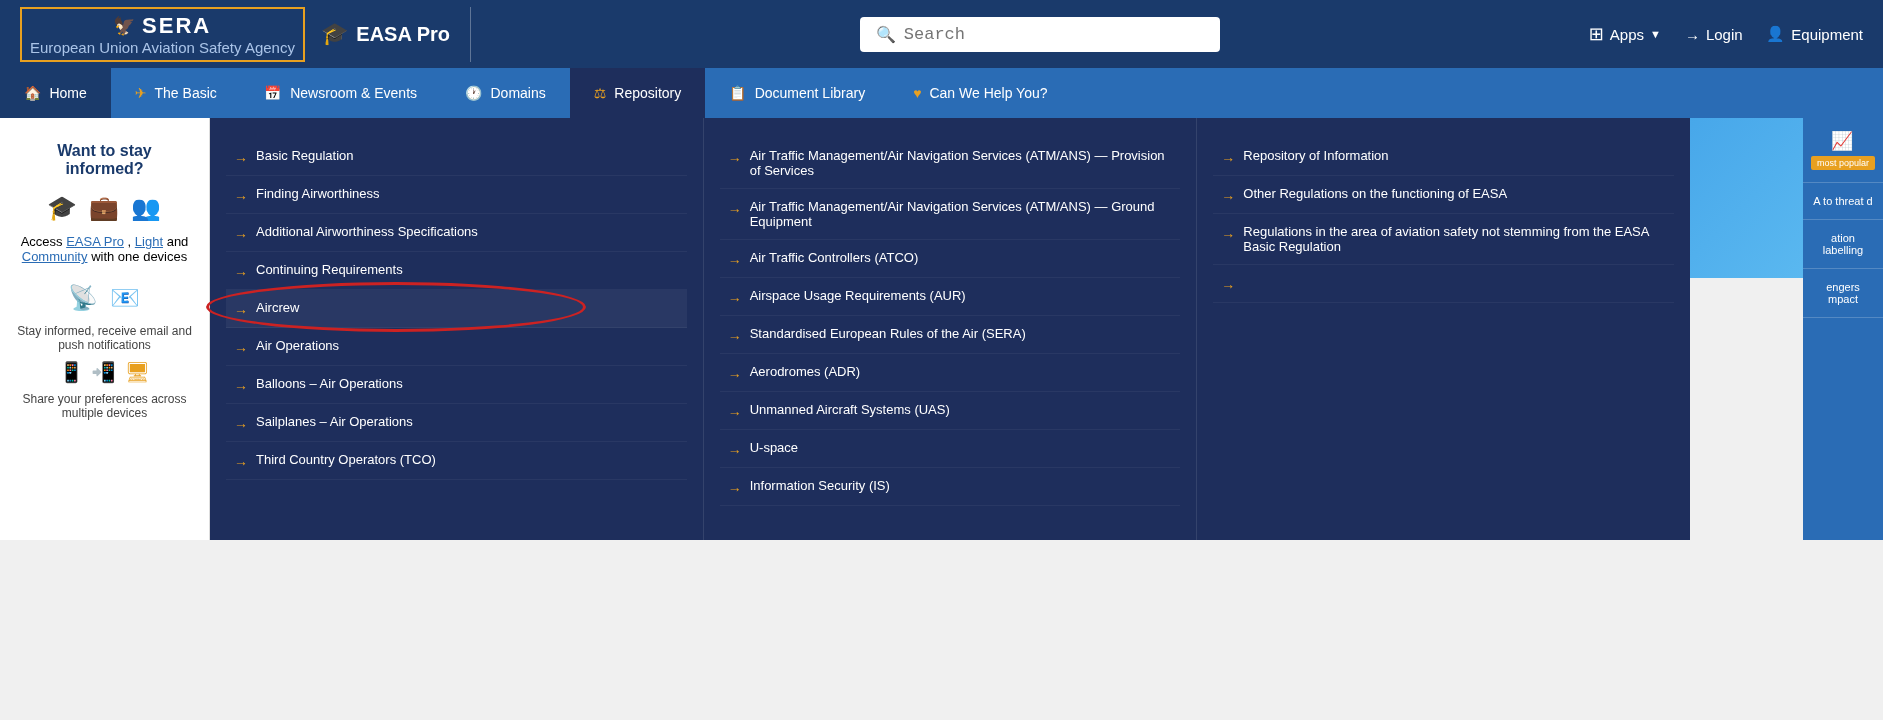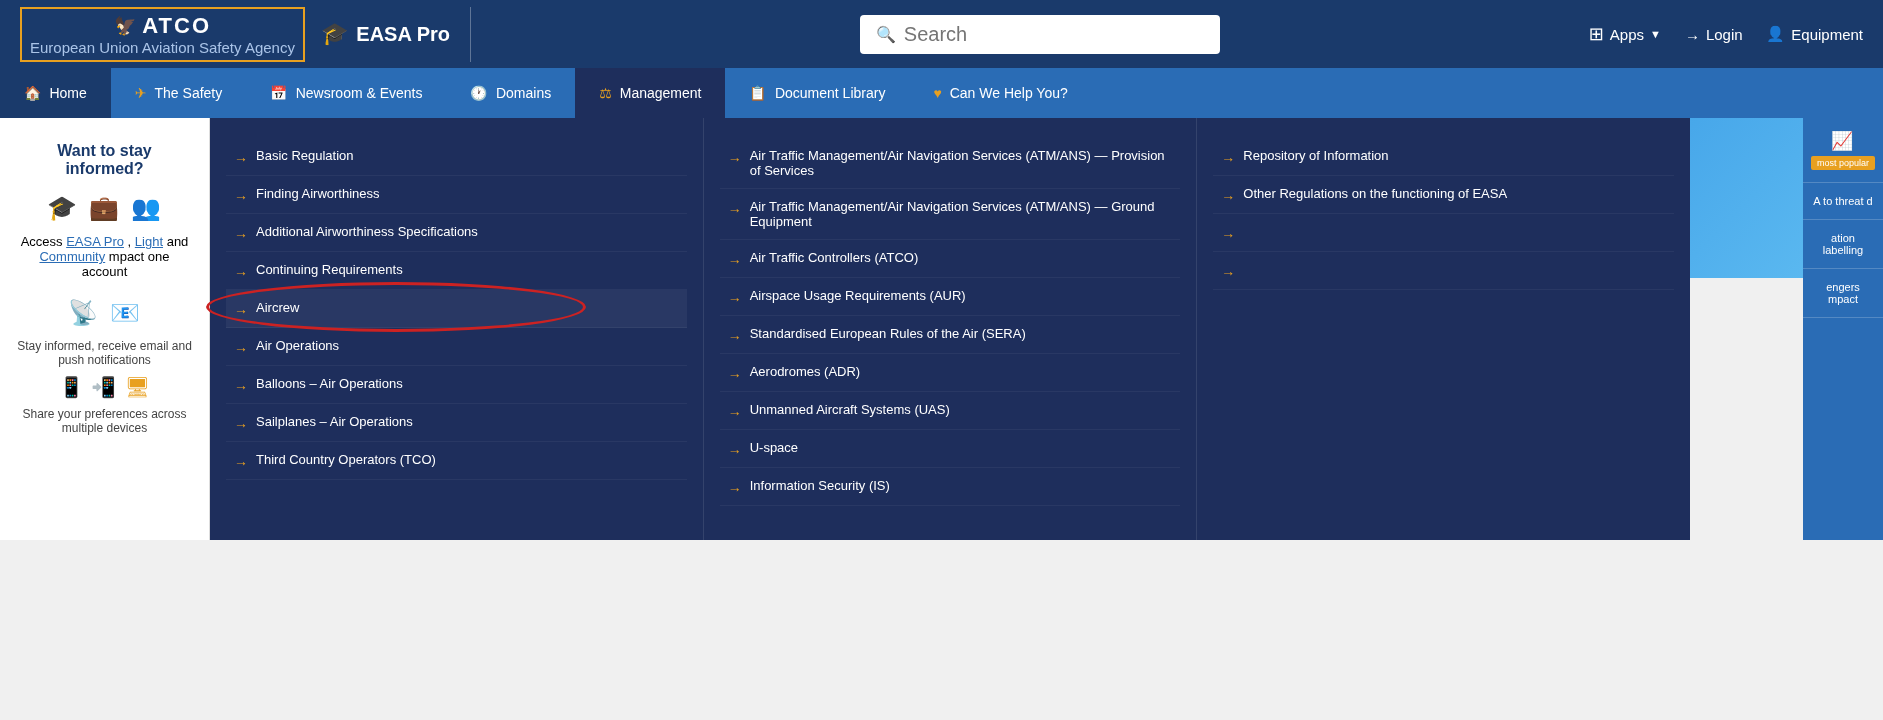--- a/index.html
+++ b/index.html
@@ -70,23 +70,24 @@
       display: flex;
       align-items: center;
       padding: 8px 16px;
       width: 360px;
       gap: 8px;
     }
     .search-icon-svg { color: #e8a020; font-size: 16px; }
     .search-input {
       border: none;
       outline: none;
-      font-size: 20px;
+      font-size: 17px;
       color: #701a75;
       width: 100%;
+      font-family: Liberation Mono, monospace;
     }
     .top-right-actions {
       display: flex;
       align-items: center;
       gap: 24px;
     }
     .apps-btn {
       color: white;
       font-size: 15px;
       display: flex;
@@ -349,21 +350,21 @@
 </head>
 <body>
 
 <div class="page-wrapper">
 
   <div class="top-header">
     <div class="logo-area">
       <div class="easa-logo">
         <div class="easa-logo-text">
           <span class="easa-logo-bird">🦅</span>
-          <span>ATCO</span>
+          <span>SERA</span>
         </div>
         <div class="easa-subtitle">European Union Aviation Safety Agency</div>
       </div>
       <div class="easa-pro-label">
         <span class="easa-pro-icon">🎓</span>
         <span>EASA Pro</span>
       </div>
     </div>
 
     <div class="search-bar">
@@ -390,33 +391,33 @@
     </div>
   </div>
 
   <div class="nav-bar">
     <div class="nav-item active">
       <span class="nav-icon">🏠</span>
       <span>Home</span>
     </div>
     <div class="nav-item">
       <span class="nav-icon">✈</span>
-      <span>The Safety</span>
+      <span>The Basic</span>
     </div>
     <div class="nav-item">
       <span class="nav-icon">📅</span>
       <span>Newsroom &amp; Events</span>
     </div>
     <div class="nav-item">
       <span class="nav-icon">🕐</span>
       <span>Domains</span>
     </div>
     <div class="nav-item regulations-active">
       <span class="nav-icon">⚖</span>
-      <span>Management</span>
+      <span>Repository</span>
     </div>
     <div class="nav-item">
       <span class="nav-icon">📋</span>
       <span>Document Library</span>
     </div>
     <div class="nav-item">
       <span class="nav-icon">♥</span>
       <span>Can We Help You?</span>
     </div>
   </div>
@@ -433,21 +434,21 @@
         <span class="sidebar-icon-item">💼</span>
         <span class="sidebar-icon-item">👥</span>
       </div>
       <div class="sidebar-links">
         <span>Access</span>
         <span class="sidebar-link">EASA Pro</span>
         <span>, </span>
         <span class="sidebar-link">Light</span>
         <span> and </span>
         <span class="sidebar-link">Community</span>
-        <span> mpact one account</span>
+        <span> with one devices</span>
       </div>
       <div class="sidebar-icons-row">
         <span class="sidebar-icon-item">📡</span>
         <span class="sidebar-icon-item">📧</span>
       </div>
       <div class="sidebar-text">Stay informed, receive email and push notifications</div>
       <div class="sidebar-device-icons">
         <span class="sidebar-device-icon">📱</span>
         <span class="sidebar-device-icon">📲</span>
         <span class="sidebar-device-icon">🖥</span>
@@ -595,20 +596,21 @@
         <div class="reg-item">
           <span class="reg-arrow">→</span>
           <span>Repository of Information</span>
         </div>
         <div class="reg-item">
           <span class="reg-arrow">→</span>
           <span>Other Regulations on the functioning of EASA</span>
         </div>
         <div class="reg-item">
           <span class="reg-arrow">→</span>
+          <span>Regulations in the area of aviation safety not stemming from the EASA Basic Regulation</span>
         </div>
         <div class="reg-item">
           <span class="reg-arrow">→</span>
         </div>
       </div>
     </div>
 
   </div>
 
 </div>

